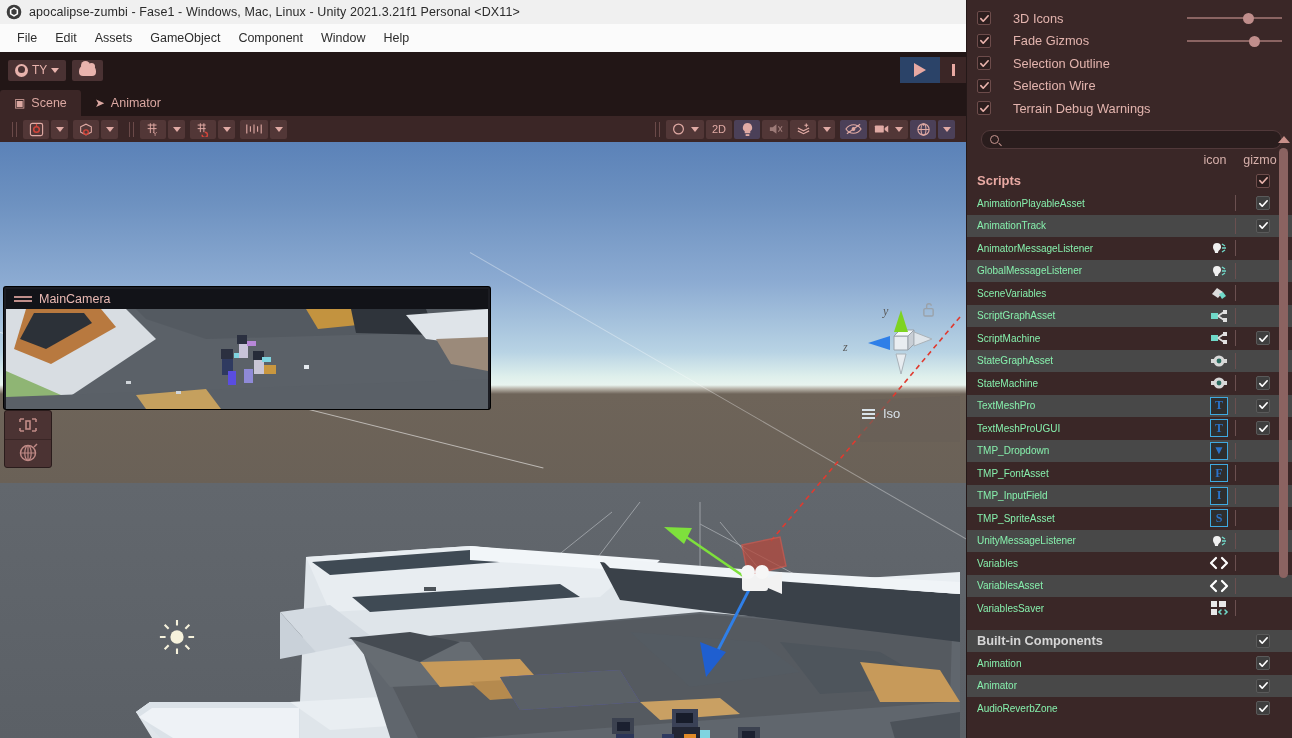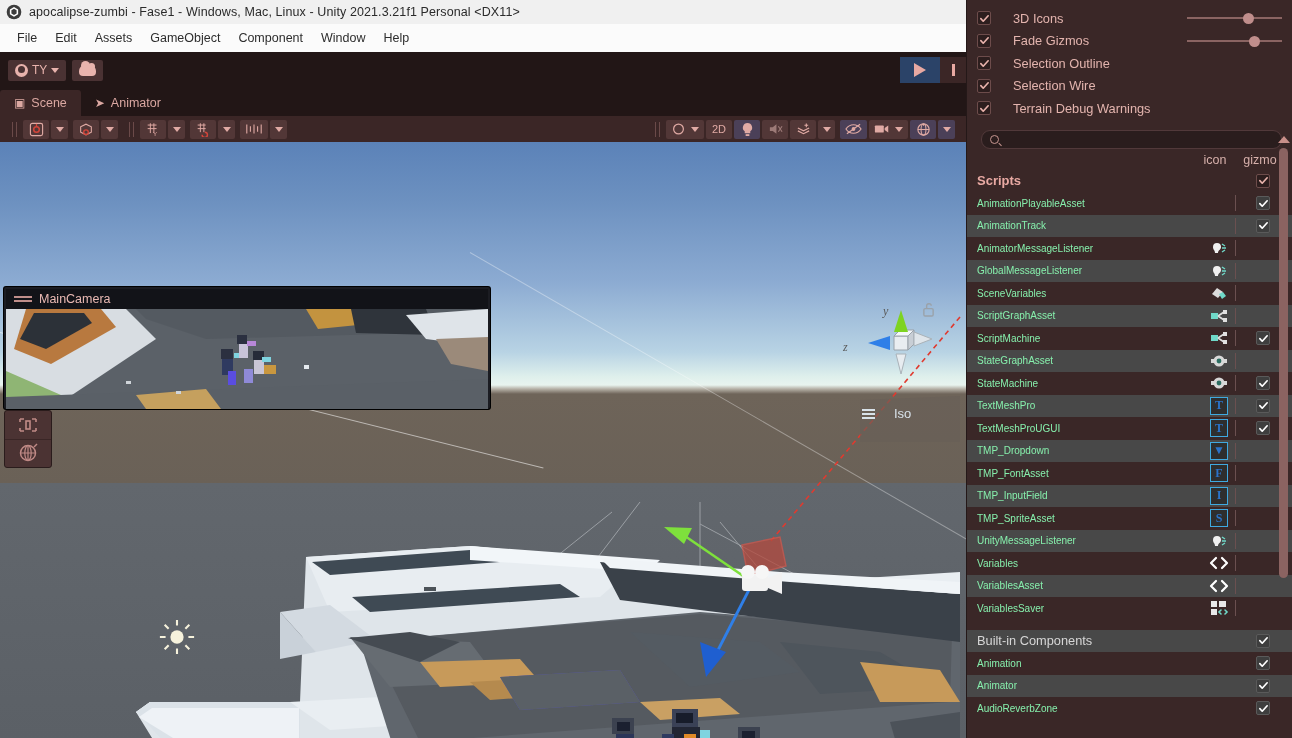--- a/index.html
+++ b/index.html
@@ -114,21 +114,21 @@
     position: absolute; left: 4px; top: 268px; width: 48px; height: 58px;
     background: #4b3333; border: 1px solid #2a1c1c; border-radius: 3px;
     display: flex; flex-direction: column;
   }
   .lefticon { flex: 1; display: flex; align-items: center; justify-content: center; }
   .lefticon + .lefticon { border-top: 1px solid #3a2626; }
 
   
   .axisgizmo { position: absolute; left: 856px; top: 152px; width: 90px; height: 110px; }
   .axis-label { position: absolute; font-size: 12px; color: #5a5a5a; font-family: "Liberation Serif", serif; font-style: italic; }
-  .iso-label { position: absolute; left: 862px; top: 264px; font-size: 13px; color: #d8e2ea; display: flex; align-items: center; gap: 19px; }
+  .iso-label { position: absolute; left: 862px; top: 264px; font-size: 13px; color: #d8e2ea; display: flex; align-items: center; gap: 8px; }
   .iso-burger { display: inline-flex; flex-direction: column; gap: 2px; }
   .iso-burger i { width: 13px; height: 2px; background: #d8e2ea; display: block; }
   .lock-ic { position: absolute; left: 922px; top: 160px; width: 13px; height: 15px; }
 
   
   .gizmopanel {
     position: absolute; left: 966px; top: 0; width: 326px; height: 738px;
     background: #3a2727; border-left: 1px solid #241818;
     font-size: 12.5px; color: #e6b9b3;
   }
@@ -162,21 +162,21 @@
   .lrow {
     height: 22.5px; display: flex; align-items: center; position: relative;
     padding-left: 10px;
   }
   .lrow.alt { background: #484848; }
   .lrow.base { background: #3a2727; }
   .lrow.header-row { background: #3a2727; }
   .lrow.header-row.darkbg { background: #484848; }
   .lrow-name { font-size: 10px; color: #86efac; white-space: nowrap; }
   .lrow-name.pinkhdr { color: #e8a9a3; font-weight: bold; font-size: 13px; }
-  .lrow-name.greyhdr { color: #d6d6d6; font-weight: normal; font-size: 12.8px; }
+  .lrow-name.greyhdr { color: #d6d6d6; font-weight: bold; font-size: 12.8px; }
   .lrow-icon { position: absolute; right: 62px; width: 22px; height: 18px; display: flex; align-items: center; justify-content: center; }
   .lrow-divider { position: absolute; right: 56px; width: 1px; height: 16px; background: #6b5050; }
   .lrow-cb { position: absolute; right: 22px; }
   .tmp-box { width: 18px; height: 18px; border: 1.6px solid #3fa9e0; display:flex; align-items:center; justify-content:center; color:#2b73c9; font-weight:bold; font-size:12px; font-family:"Liberation Serif", serif; background:#2e2e2e; }
 
   .scrollbar { position: absolute; right: 3px; top: 136px; width: 11px; bottom: 4px; }
   .sb-up { width: 0; height: 0; margin: 0 auto; border-left: 6px solid transparent; border-right: 6px solid transparent; border-bottom: 7px solid #c98f89; }
   .sb-thumb { position: absolute; top: 12px; left: 1px; width: 9px; height: 430px; border-radius: 5px; background: #8b6361; }
 </style>
 </head>

